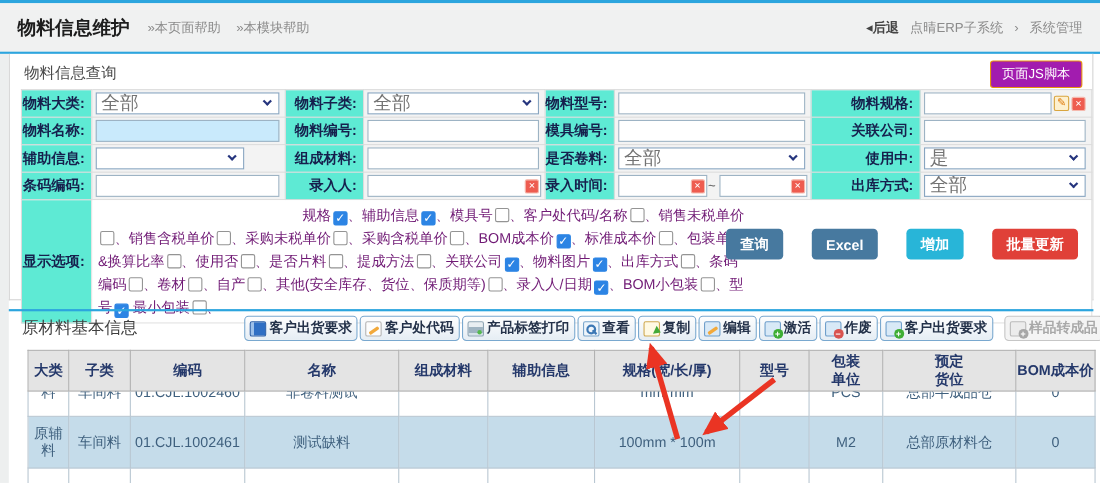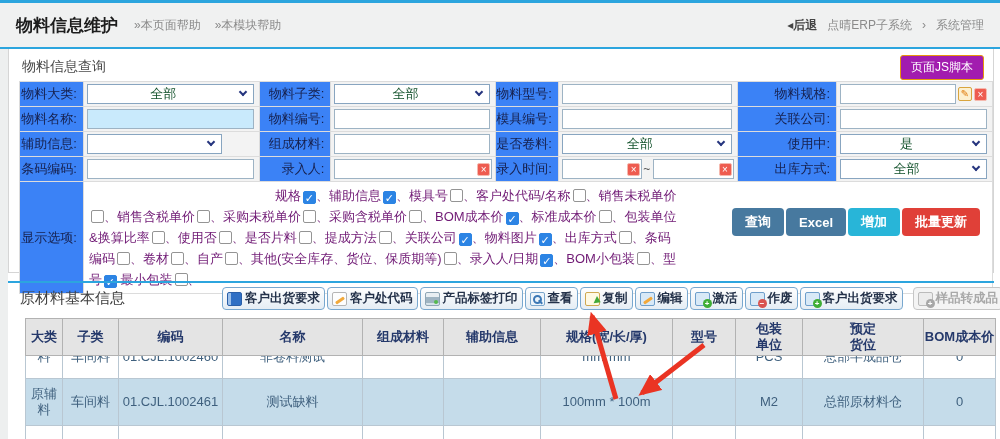--- a/index.html
+++ b/index.html
@@ -19,49 +19,49 @@
 
   
   .panel1 { position:absolute; top:49px; left:8px; width:986px; height:224px; background:#fff;
             border:1px solid #d5d5d5; border-top:none; }
   .p1-title { position:absolute; top:9px; left:13px; font-size:14px; color:#4a4a4a; }
   .js-btn { position:absolute; top:6px; right:9px; background:#a21caf; color:#fff; font-size:12px;
             padding:3px 10px; border-radius:3px; border:1px solid #e8940c; cursor:pointer; }
 
   table.qform { position:absolute; top:32px; left:10px; border-collapse:collapse; table-layout:fixed; }
   .qform td { border:1px solid #dcdcdc; height:24px; font-size:13px; }
-  .qform td.lbl { background:#3b82f6; text-align:right; padding-right:6px; font-weight:normal; color:#16204d; white-space:nowrap; }
+  .qform td.lbl { background:#5eead4; text-align:right; padding-right:6px; font-weight:bold; color:#16204d; white-space:nowrap; }
   .qform td.fld { background:#f3f3f3; padding:2px 5px 2px 3px; }
   .fldwrap { display:flex; align-items:center; gap:2px; }
   .inp { flex:1 1 auto; width:100%; height:20px; border:1px solid #9db3c4; background:#fff;
          font:13px "Liberation Sans","DejaVu Sans",sans-serif; color:#26357e; padding:0 4px; }
   .inp.hl { background:#c9eafc; }
   .sel { position:relative; flex:1 1 auto; background:#fff; border:1px solid #88a5c0; height:20px;
-         line-height:18px; font-size:13px; color:#14532d; padding:0 18px 0 4px; cursor:pointer; overflow:hidden; white-space:nowrap;text-align:center; }
+         line-height:18px; font-size:17px; color:#737373; padding:0 18px 0 4px; cursor:pointer; overflow:hidden; white-space:nowrap; }
   .sel.narrow { flex:0 0 135px; }
   .chev { position:absolute; right:7px; top:4px; width:6px; height:6px;
           border-right:2px solid #26357e; border-bottom:2px solid #26357e; transform:rotate(45deg); }
   .xicon { flex:0 0 auto; width:13px; height:13px; background:#ee5c50; border:1px solid #f5b9ae; border-radius:2px;
            color:#fff; font-size:10px; line-height:11px; text-align:center; cursor:pointer; }
   .xicon.inside { margin-left:-17px; position:relative; z-index:2; }
   .specicon { flex:0 0 auto; width:14px; height:14px; background:#fdf0cf; border:1px solid #d9a53e; border-radius:2px;
               color:#e07f12; font-size:10px; line-height:12px; text-align:center; cursor:pointer; }
   .tilde { color:#555; font-size:12px; padding:0 1px; }
 
   
   .optwrap { position:relative; min-height:84px; background:#fff; }
   .opts { width:598px; padding:3px 0 3px 5px; text-indent:186px; word-break:break-all;
           font-size:13px; line-height:21px; color:#701a75; }
   .opt { display:inline; }
   .cb { display:inline-block; width:13px; height:13px; border:1px solid #949494; background:#fff;
         vertical-align:-2px; margin-left:2px; border-radius:2px; text-align:center; line-height:12px;
         font-size:11px; cursor:pointer; text-indent:0; }
   .cb.checked { background:#2c84e4; border-color:#2c84e4; color:#fff; }
   .cb.checked::after { content:"✓"; }
-  .actions { position:absolute; right:12px; top:26px; display:flex; gap:2px; }
+  .actions { position:absolute; right:12px; top:26px; display:flex; gap:26px; }
   .btn { color:#fff; font-size:13px; font-weight:bold; padding:5px 13px; border-radius:4px; border:none; cursor:pointer;
          font-family:"Liberation Sans","DejaVu Sans",sans-serif; }
   .btn.search, .btn.excel { background:#47799f; }
   .btn.add { background:#28b5d8; }
   .btn.batch { background:#e04038; }
 
   
   .panel2line { position:absolute; top:281px; left:8px; width:986px; height:2px; background:#2ca5de; }
   .p2-title { position:absolute; top:289px; left:20px; font-size:15px; color:#3f3f3f; }
   .toolbar { position:absolute; top:287px; left:222px; display:flex; align-items:center; gap:2px; }

